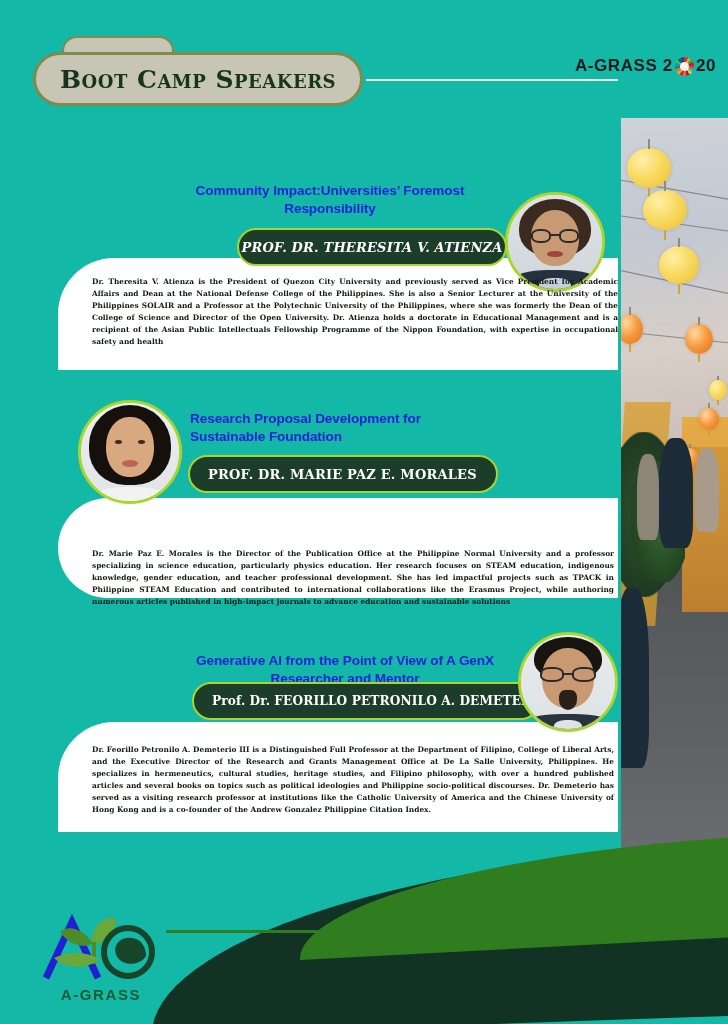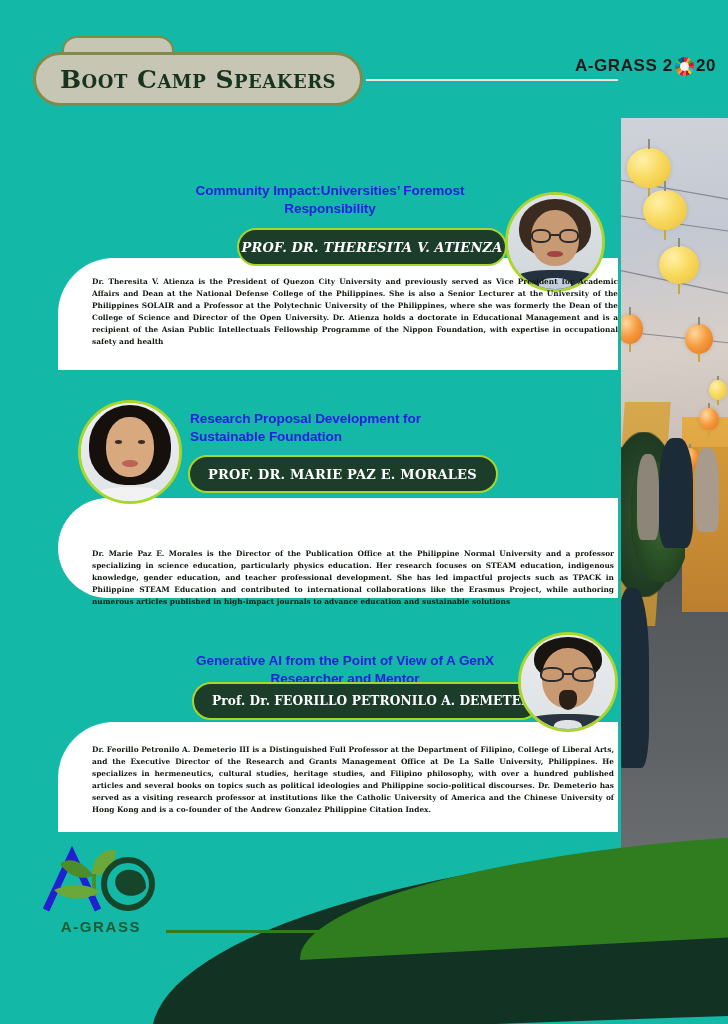--- a/index.html
+++ b/index.html
@@ -210,21 +210,21 @@
   .f-glass {
     position: absolute; border: 2.2px solid #2b2b2b; border-radius: 40%;
   }
   .f-bridge { position: absolute; height: 2px; background: #2b2b2b; }
   .f-mouth { position: absolute; border-radius: 50%; }
   .f-eye { position: absolute; border-radius: 50%; background: #3a2a22; }
   .f-beard { position: absolute; border-radius: 40% 40% 60% 60%; background: #2a2018; }
 
   
   .logo {
-    position: absolute; left: 36px; top: 844px;
+    position: absolute; left: 36px; top: 912px;
     width: 130px; height: 96px; text-decoration: underline;
   }
   .logo-label {
     position: absolute; left: 0; top: 74px; width: 130px;
     text-align: center;
     font-weight: bold;
     font-size: 15px;
     letter-spacing: 1.6px;
     color: #1d5b33;
   }

